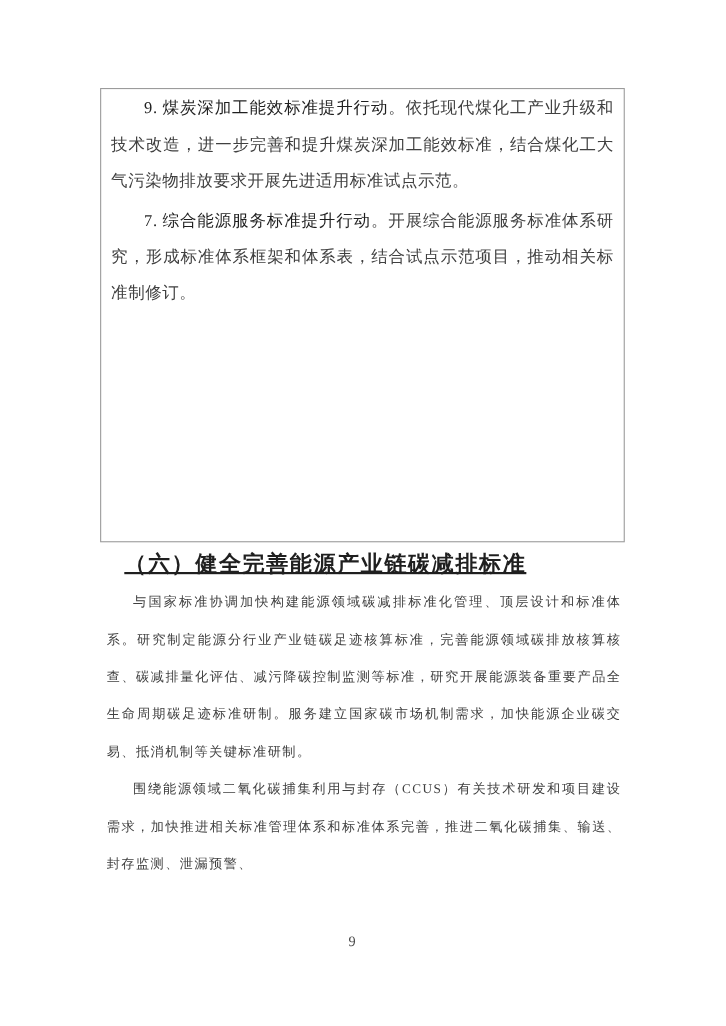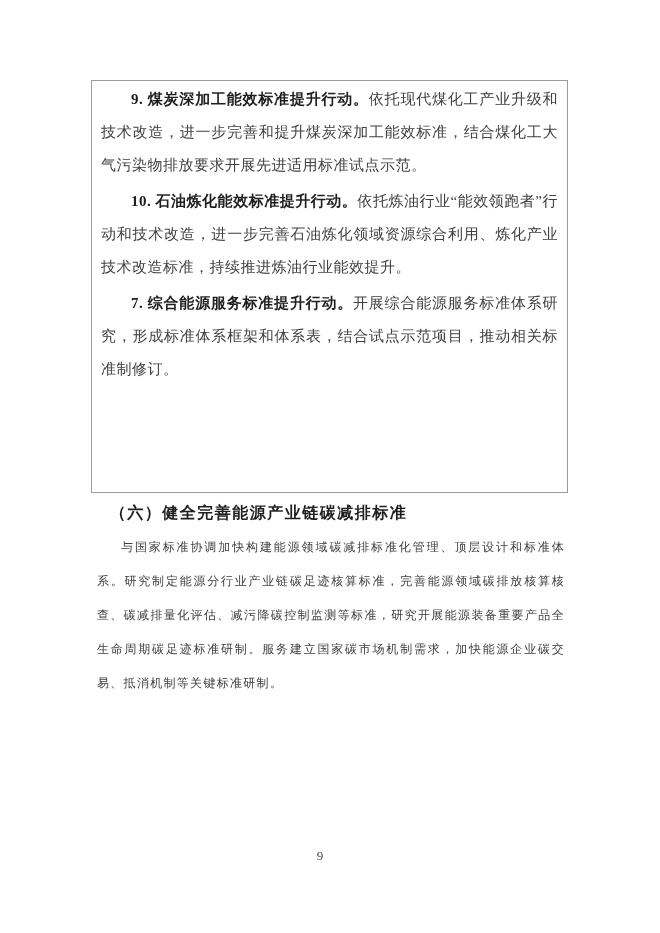--- a/index.html
+++ b/index.html
@@ -33,37 +33,38 @@
   .action-item {
     font-size: 15px;
     line-height: 33px;
     letter-spacing: 0.5px;
     text-indent: 2em;
     text-align: justify;
     color: var(--body-text);
     margin-bottom: 3px;
   }
   .action-item .lead {
-    font-weight: bold;
+    font-weight: normal;
     color: var(--bold-text);
     margin-top: 22px;
   }
   
   .section {
     position: absolute;
     left: 97px; top: 496px;
     width: 468px;
   }
   .section-heading {
-    font-size: 16px;
+    font-size: 20px;
     font-weight: bold;
     line-height: 34px;
     letter-spacing: 1.5px;
     text-indent: 0.8em;
     color: var(--bold-text);
+    text-decoration: underline;
   }
   .section-para {
     font-size: 12px;
     line-height: 34px;
     letter-spacing: 1.3px;
     text-indent: 2em;
     text-align: justify;
     color: var(--body-text);
   }
   .page-number {
@@ -76,24 +77,24 @@
     color: var(--pagenum-text);
   }
 </style>
 </head>
 <body>
 
 <div class="page">
 
   <div class="action-box">
     <p class="action-item"><span class="lead">9. 煤炭深加工能效标准提升行动。</span><span class="body">依托现代煤化工产业升级和技术改造，进一步完善和提升煤炭深加工能效标准，结合煤化工大气污染物排放要求开展先进适用标准试点示范。</span></p>
-    <p class="action-item"><span class="lead">10. 石油炼化能效标准提升行动。</span><span class="body">依托炼油行业“能效领跑者”行动和技术改造，进一步完善石油炼化领域资源综合利用、炼化产业技术改造标准，持续推进炼油行业能效提升。</span></p>
     <p class="action-item"><span class="lead">7. 综合能源服务标准提升行动。</span><span class="body">开展综合能源服务标准体系研究，形成标准体系框架和体系表，结合试点示范项目，推动相关标准制修订。</span></p>
   </div>
 
   <div class="section">
     <h3 class="section-heading">（六）健全完善能源产业链碳减排标准</h3>
     <p class="section-para">与国家标准协调加快构建能源领域碳减排标准化管理、顶层设计和标准体系。研究制定能源分行业产业链碳足迹核算标准，完善能源领域碳排放核算核查、碳减排量化评估、减污降碳控制监测等标准，研究开展能源装备重要产品全生命周期碳足迹标准研制。服务建立国家碳市场机制需求，加快能源企业碳交易、抵消机制等关键标准研制。</p>
+    <p class="section-para">围绕能源领域二氧化碳捕集利用与封存（CCUS）有关技术研发和项目建设需求，加快推进相关标准管理体系和标准体系完善，推进二氧化碳捕集、输送、封存监测、泄漏预警、</p>
   </div>
 
   <div class="page-number">9</div>
 
 </div>
 
 </body></html>

